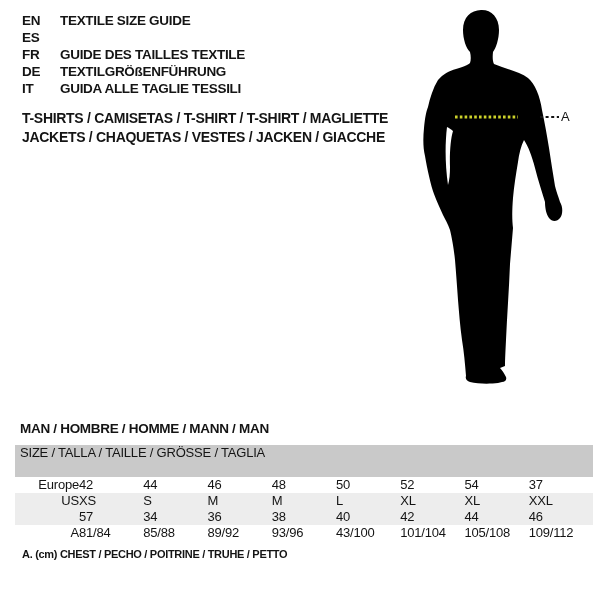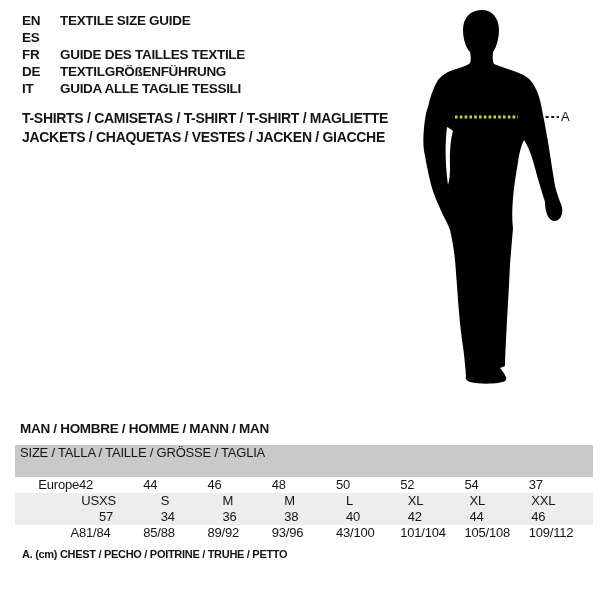--- a/index.html
+++ b/index.html
@@ -15,21 +15,21 @@
   .cat-block{position:absolute;left:22px;top:109px;font-weight:bold;font-size:14px;line-height:19px;letter-spacing:-0.3px;white-space:nowrap;}
   
   .figure-wrap{position:absolute;left:418px;top:6px;width:150px;height:382px;}
   .measure-label{position:absolute;left:561px;top:109px;font-size:13px;font-weight:normal;letter-spacing:-0.2px;}
   
   .section-title{position:absolute;left:20px;top:421px;font-weight:bold;font-size:13.5px;letter-spacing:-0.3px;white-space:nowrap;}
   
   .size-table{position:absolute;left:15px;top:445px;width:578px;font-size:13px;letter-spacing:-0.2px;}
   .st-header{height:32px;line-height:16px;background:#c9c9c9;padding-left:5px;white-space:nowrap;}
   .st-row{display:flex;height:16px;line-height:16px;}
-  .st-row.shaded{background:#ededed;padding-left:20px;}
+  .st-row.shaded{background:#ededed;}
   .st-label{flex:0 0 58px;padding-left:6px;text-align:right;}
   .st-cell{flex:1 1 0;text-align:left;}
   
   .footnote{position:absolute;left:22px;top:548px;font-weight:bold;font-size:11px;letter-spacing:-0.3px;white-space:nowrap;}
 </style>
 </head>
 <body>
 
 <div class="canvas">
 

